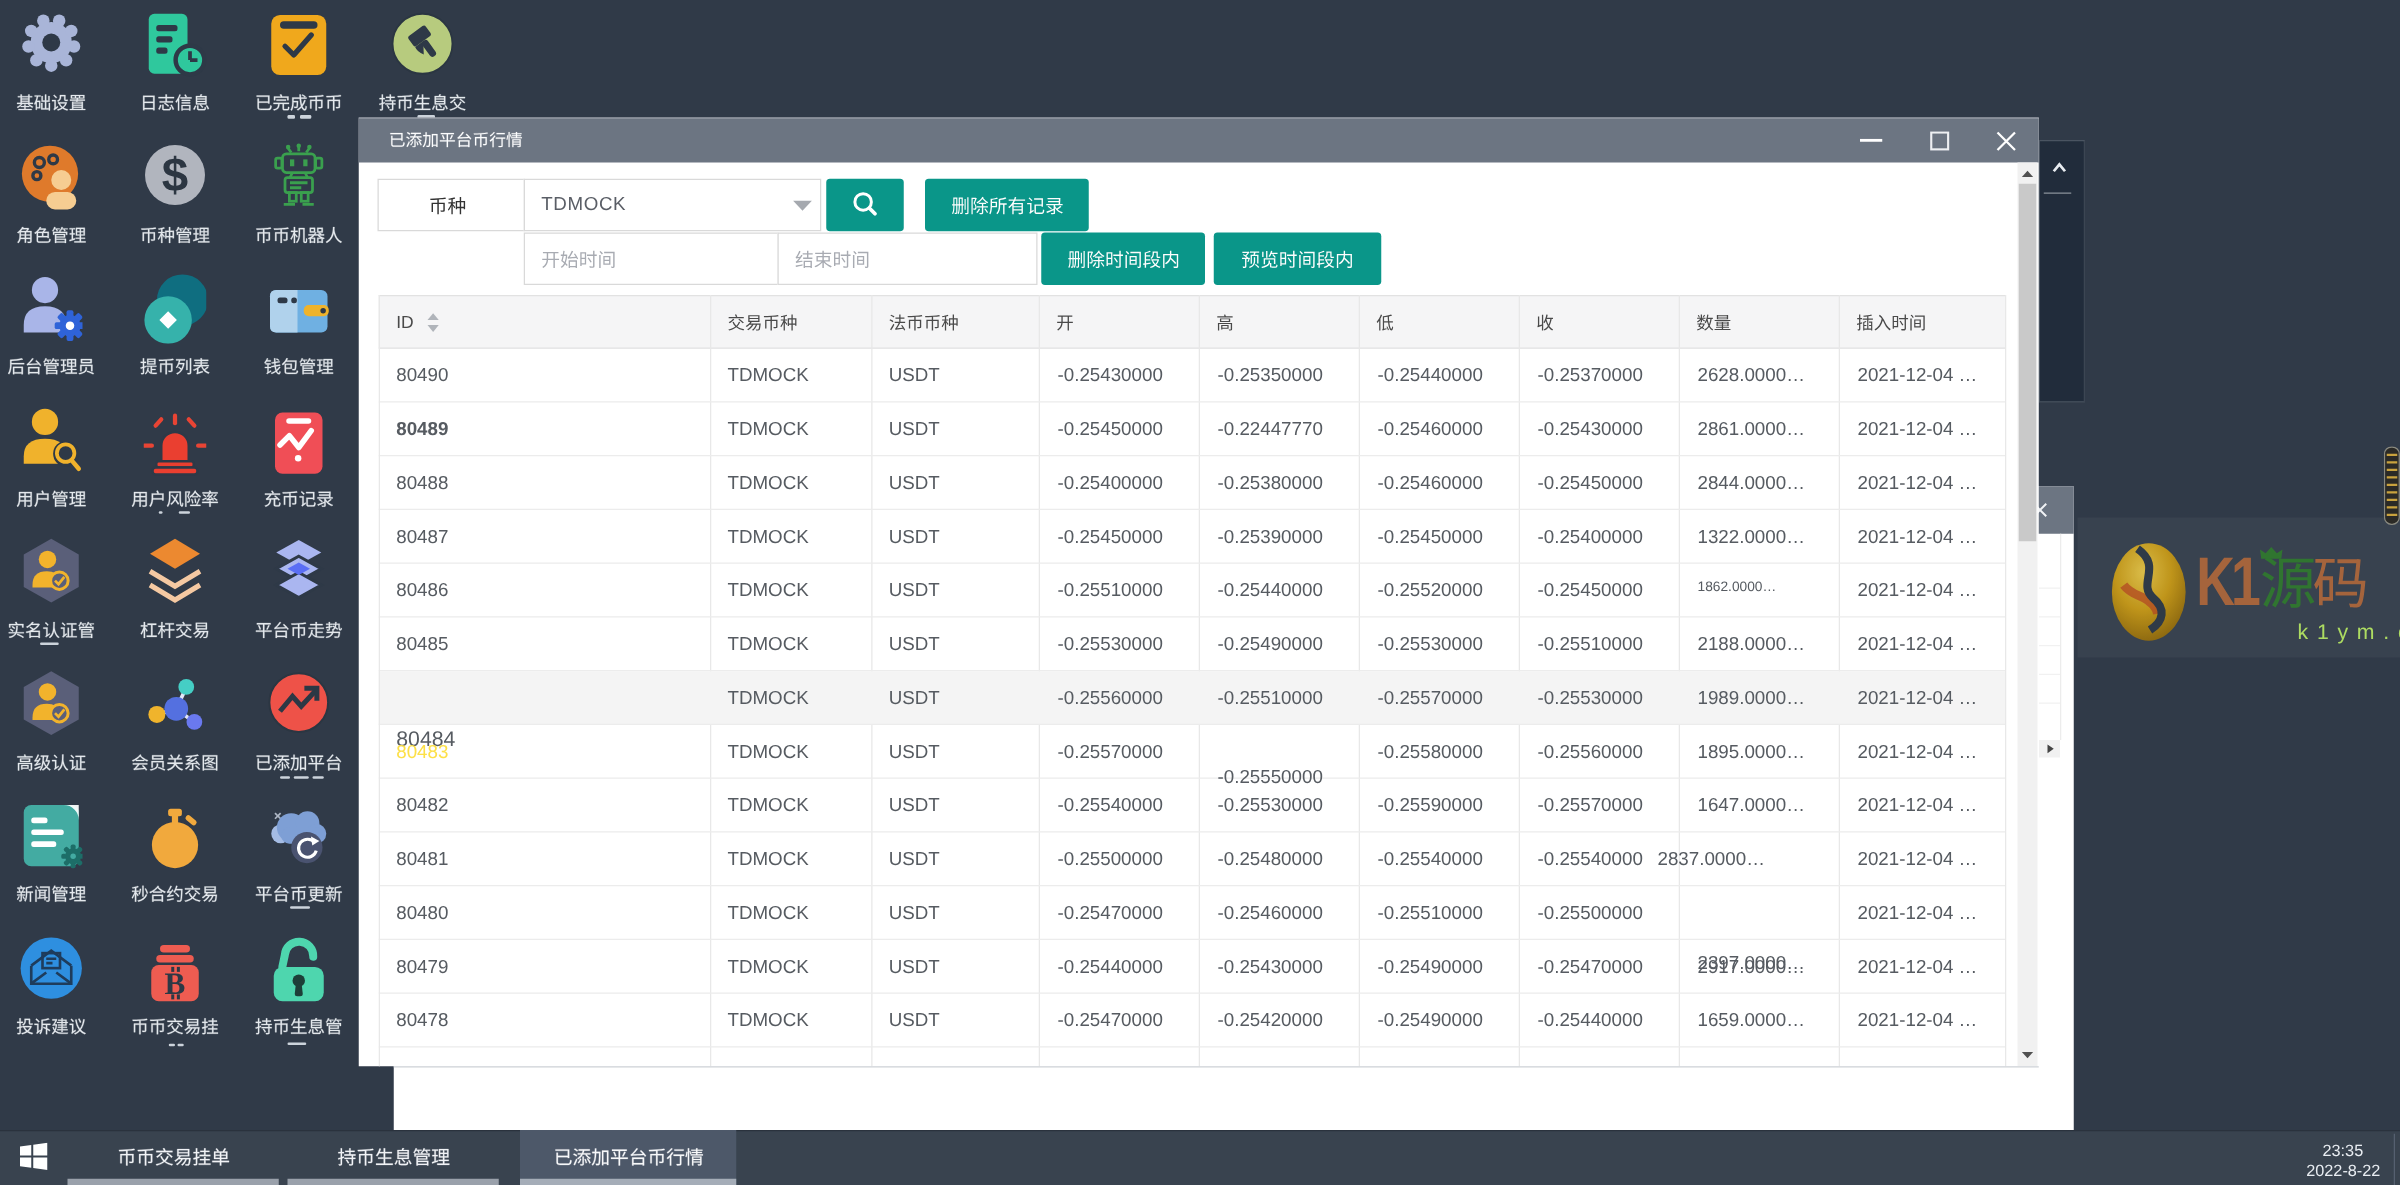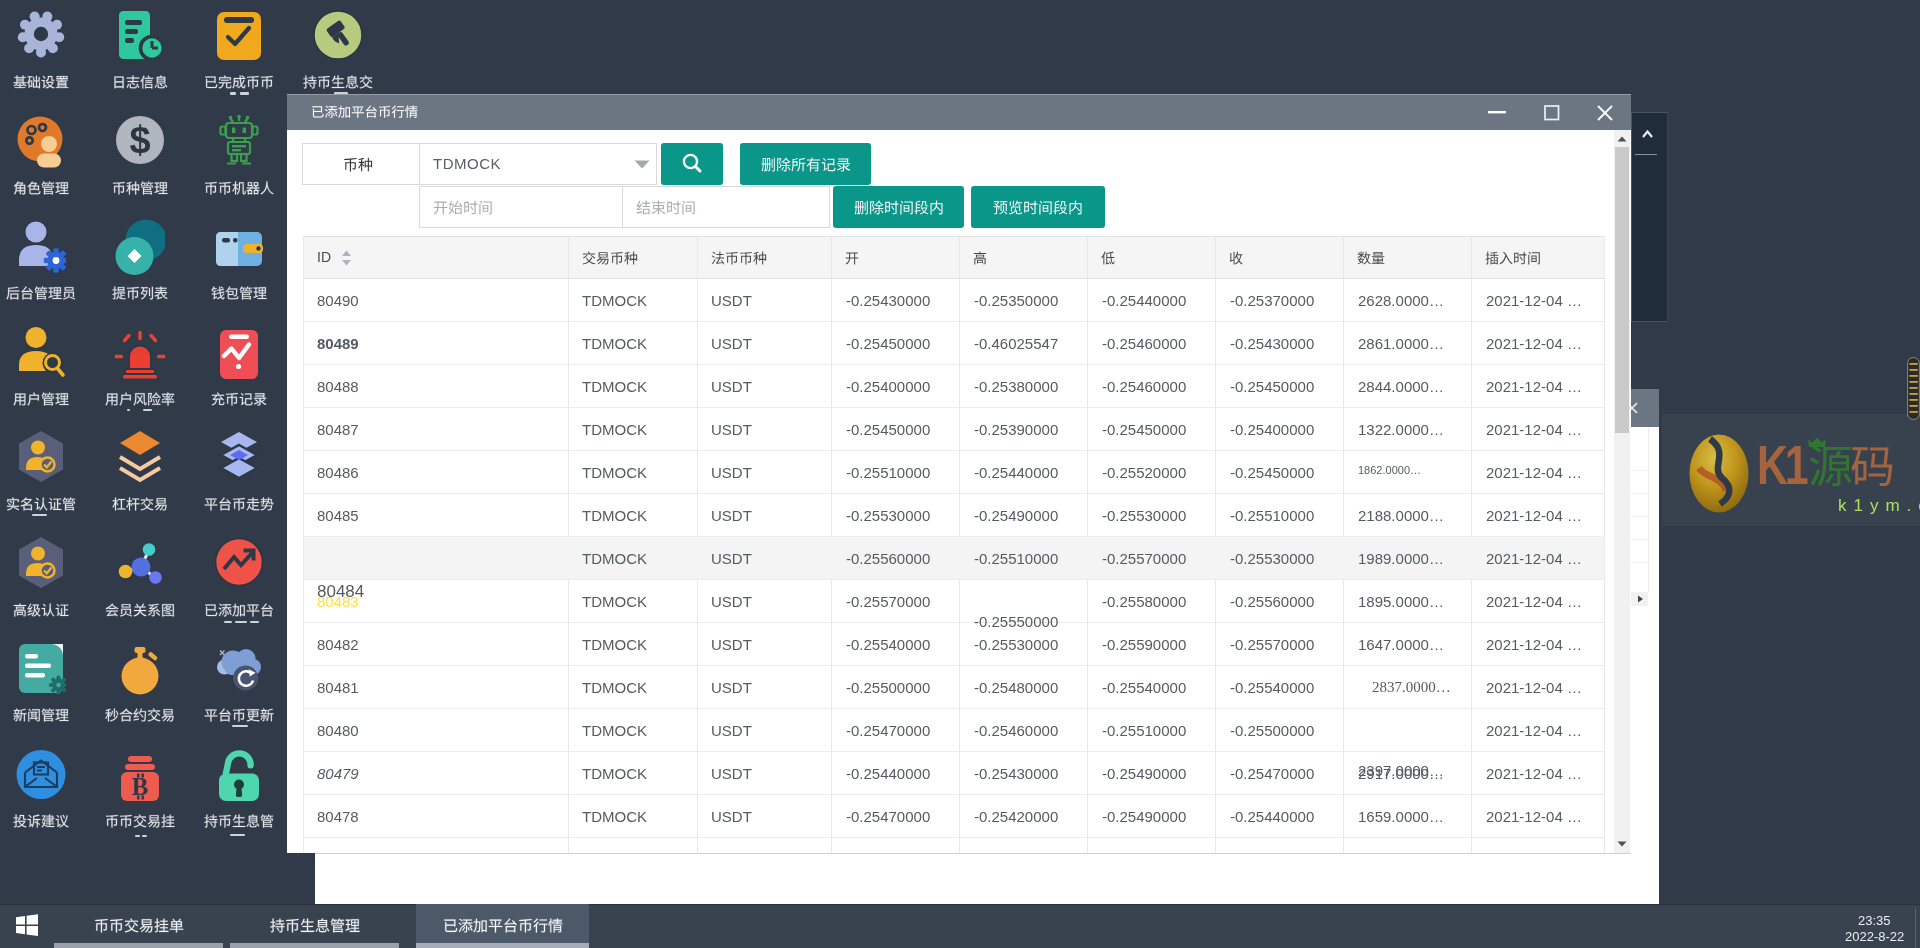--- a/index.html
+++ b/index.html
@@ -750,21 +750,21 @@
 <div class="lat" style="left:974px;top:292px;font-size:15px;color:#565b61;">-0.25350000</div>
 <div class="lat" style="left:1102px;top:292px;font-size:15px;color:#565b61;">-0.25440000</div>
 <div class="lat" style="left:1230px;top:292px;font-size:15px;color:#565b61;">-0.25370000</div>
 <div class="lat" style="left:1358px;top:292px;font-size:15px;color:#565b61;">2628.0000…</div>
 <div class="lat" style="left:1486px;top:292px;font-size:15px;color:#565b61;">2021-12-04 …</div>
 <div style="position:absolute;left:303px;top:364px;width:1301px;height:1px;background:#ececec;"></div>
 <div class="lat" style="left:317px;top:335px;font-size:15px;color:#565b61;font-weight:bold;">80489</div>
 <div class="lat" style="left:582px;top:335px;font-size:15px;color:#565b61;">TDMOCK</div>
 <div class="lat" style="left:711px;top:335px;font-size:15px;color:#565b61;">USDT</div>
 <div class="lat" style="left:846px;top:335px;font-size:15px;color:#565b61;">-0.25450000</div>
-<div class="lat" style="left:974px;top:335px;font-size:15px;color:#565b61;">-0.46025547</div>
+<div class="lat" style="left:974px;top:335px;font-size:15px;color:#565b61;">-0.22447770</div>
 <div class="lat" style="left:1102px;top:335px;font-size:15px;color:#565b61;">-0.25460000</div>
 <div class="lat" style="left:1230px;top:335px;font-size:15px;color:#565b61;">-0.25430000</div>
 <div class="lat" style="left:1358px;top:335px;font-size:15px;color:#565b61;">2861.0000…</div>
 <div class="lat" style="left:1486px;top:335px;font-size:15px;color:#565b61;">2021-12-04 …</div>
 <div style="position:absolute;left:303px;top:407px;width:1301px;height:1px;background:#ececec;"></div>
 <div class="lat" style="left:317px;top:378px;font-size:15px;color:#565b61;">80488</div>
 <div class="lat" style="left:582px;top:378px;font-size:15px;color:#565b61;">TDMOCK</div>
 <div class="lat" style="left:711px;top:378px;font-size:15px;color:#565b61;">USDT</div>
 <div class="lat" style="left:846px;top:378px;font-size:15px;color:#565b61;">-0.25400000</div>
 <div class="lat" style="left:974px;top:378px;font-size:15px;color:#565b61;">-0.25380000</div>
@@ -834,34 +834,34 @@
 <div class="lat" style="left:1358px;top:636px;font-size:15px;color:#565b61;">1647.0000…</div>
 <div class="lat" style="left:1486px;top:636px;font-size:15px;color:#565b61;">2021-12-04 …</div>
 <div style="position:absolute;left:303px;top:708px;width:1301px;height:1px;background:#ececec;"></div>
 <div class="lat" style="left:317px;top:679px;font-size:15px;color:#565b61;">80481</div>
 <div class="lat" style="left:582px;top:679px;font-size:15px;color:#565b61;">TDMOCK</div>
 <div class="lat" style="left:711px;top:679px;font-size:15px;color:#565b61;">USDT</div>
 <div class="lat" style="left:846px;top:679px;font-size:15px;color:#565b61;">-0.25500000</div>
 <div class="lat" style="left:974px;top:679px;font-size:15px;color:#565b61;">-0.25480000</div>
 <div class="lat" style="left:1102px;top:679px;font-size:15px;color:#565b61;">-0.25540000</div>
 <div class="lat" style="left:1230px;top:679px;font-size:15px;color:#565b61;">-0.25540000</div>
-<div class="lat" style="left:1372px;top:679px;font-size:15px;color:#565b61;font-family:Liberation Serif, serif;">2837.0000…</div>
+<div class="lat" style="left:1326px;top:679px;font-size:15px;color:#565b61;">2837.0000…</div>
 <div class="lat" style="left:1486px;top:679px;font-size:15px;color:#565b61;">2021-12-04 …</div>
 <div style="position:absolute;left:303px;top:751px;width:1301px;height:1px;background:#ececec;"></div>
 <div class="lat" style="left:317px;top:722px;font-size:15px;color:#565b61;">80480</div>
 <div class="lat" style="left:582px;top:722px;font-size:15px;color:#565b61;">TDMOCK</div>
 <div class="lat" style="left:711px;top:722px;font-size:15px;color:#565b61;">USDT</div>
 <div class="lat" style="left:846px;top:722px;font-size:15px;color:#565b61;">-0.25470000</div>
 <div class="lat" style="left:974px;top:722px;font-size:15px;color:#565b61;">-0.25460000</div>
 <div class="lat" style="left:1102px;top:722px;font-size:15px;color:#565b61;">-0.25510000</div>
 <div class="lat" style="left:1230px;top:722px;font-size:15px;color:#565b61;">-0.25500000</div>
 <div class="lat" style="left:1358px;top:722px;font-size:15px;color:#565b61;margin-top:40px;">2397.0000…</div>
 <div class="lat" style="left:1486px;top:722px;font-size:15px;color:#565b61;">2021-12-04 …</div>
 <div style="position:absolute;left:303px;top:794px;width:1301px;height:1px;background:#ececec;"></div>
-<div class="lat" style="left:317px;top:765px;font-size:15px;color:#565b61;font-style:italic;">80479</div>
+<div class="lat" style="left:317px;top:765px;font-size:15px;color:#565b61;">80479</div>
 <div class="lat" style="left:582px;top:765px;font-size:15px;color:#565b61;">TDMOCK</div>
 <div class="lat" style="left:711px;top:765px;font-size:15px;color:#565b61;">USDT</div>
 <div class="lat" style="left:846px;top:765px;font-size:15px;color:#565b61;">-0.25440000</div>
 <div class="lat" style="left:974px;top:765px;font-size:15px;color:#565b61;">-0.25430000</div>
 <div class="lat" style="left:1102px;top:765px;font-size:15px;color:#565b61;">-0.25490000</div>
 <div class="lat" style="left:1230px;top:765px;font-size:15px;color:#565b61;">-0.25470000</div>
 <div class="lat" style="left:1358px;top:765px;font-size:15px;color:#565b61;">2917.0000…</div>
 <div class="lat" style="left:1486px;top:765px;font-size:15px;color:#565b61;">2021-12-04 …</div>
 <div style="position:absolute;left:303px;top:837px;width:1301px;height:1px;background:#ececec;"></div>
 <div class="lat" style="left:317px;top:808px;font-size:15px;color:#565b61;">80478</div>

